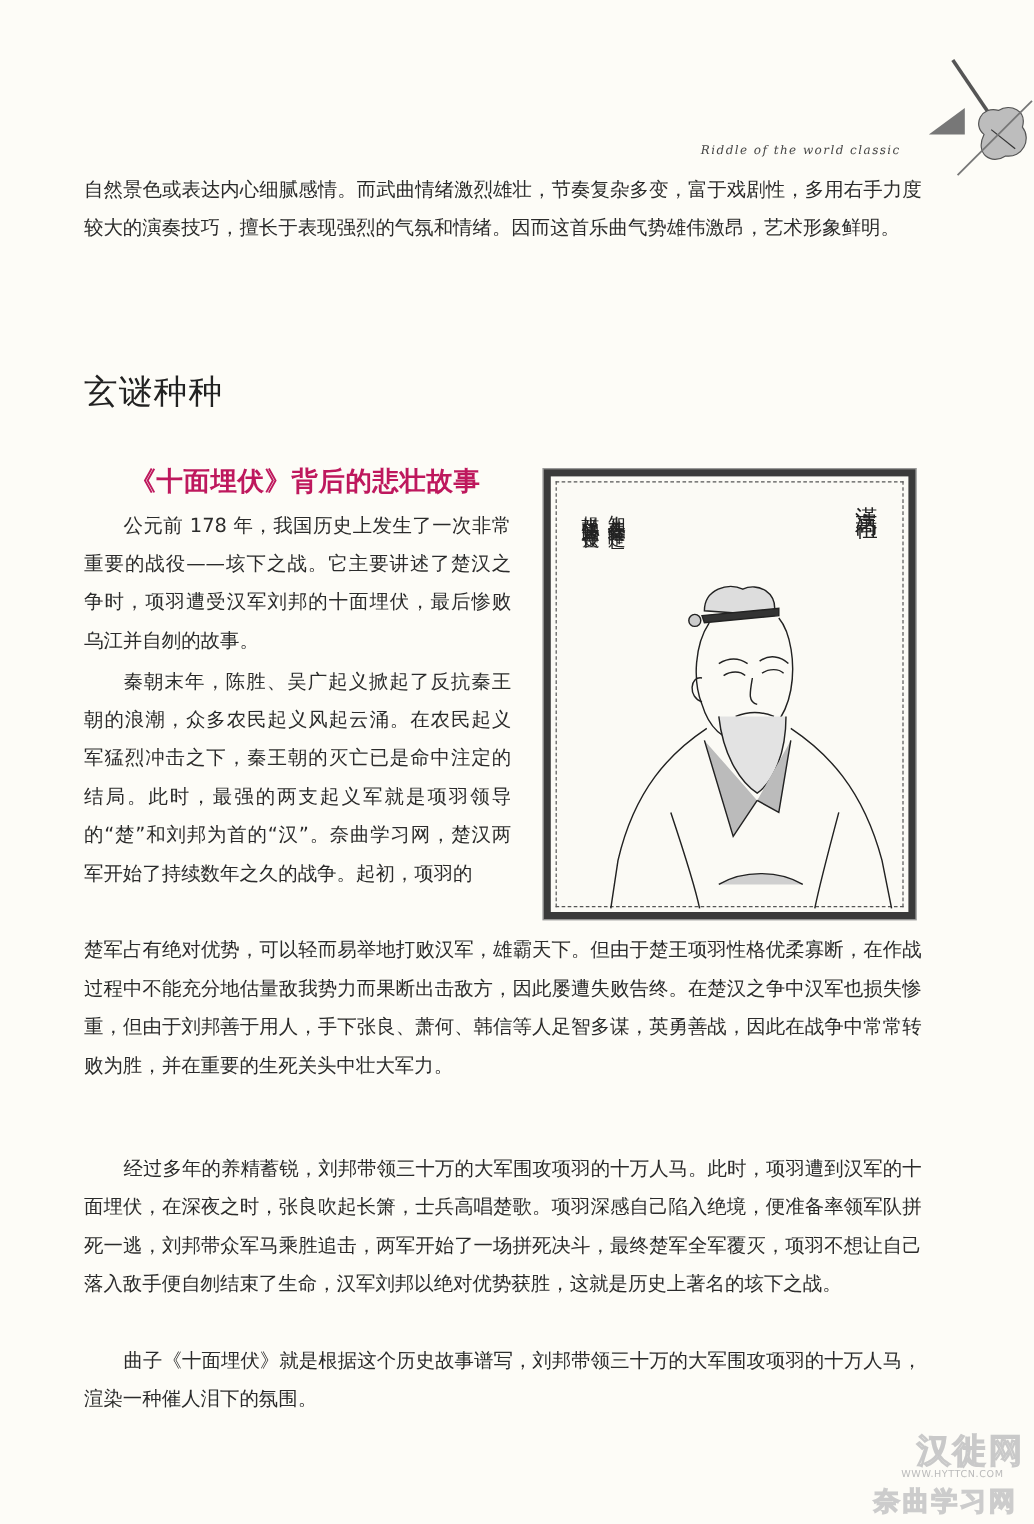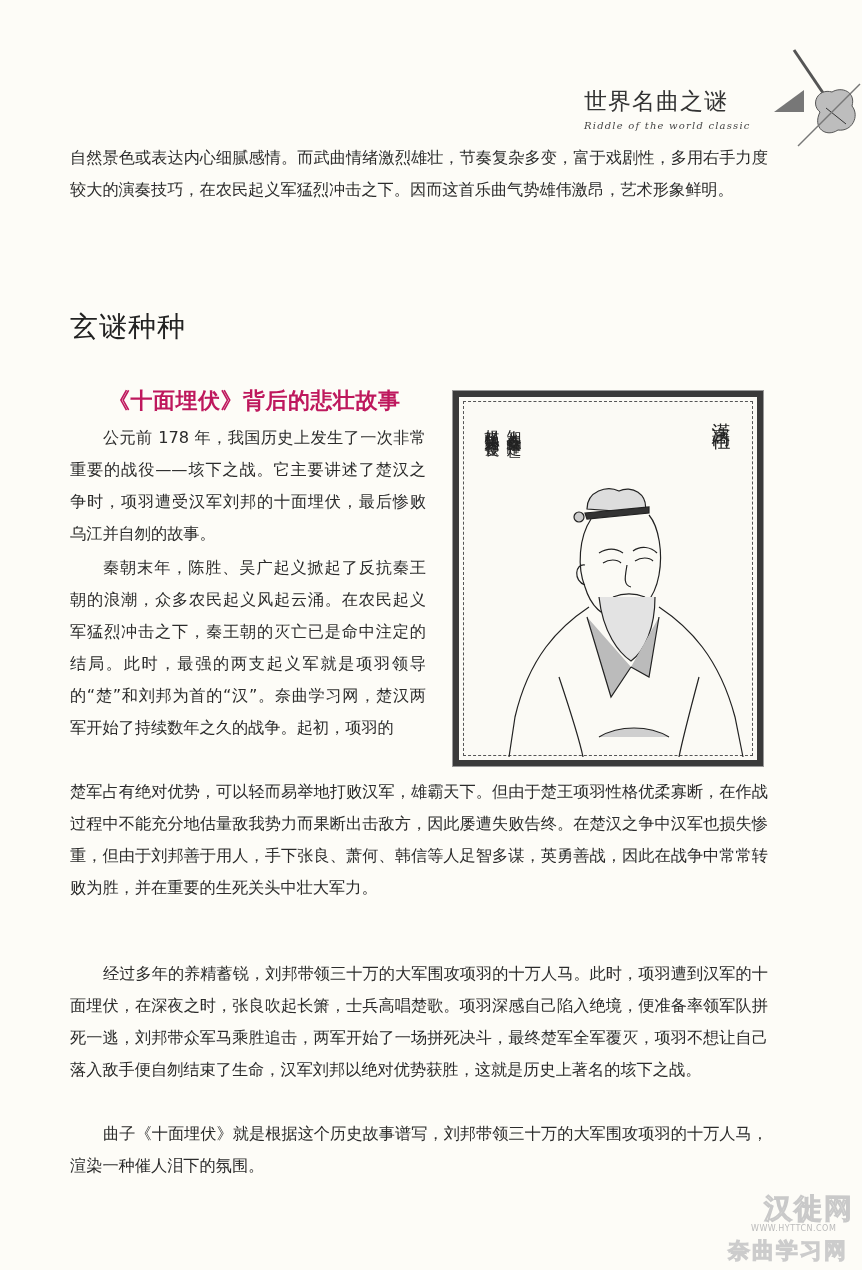--- a/index.html
+++ b/index.html
@@ -77,34 +77,33 @@
       color: #d8d8d8; font-family: "DejaVu Sans", sans-serif;
     }
     .watermark-text { position: absolute; left: 44px; top: 0; font-size: 28px; font-weight: bold; color: transparent; -webkit-text-stroke: 1px #c9c9c9; letter-spacing: 2px; }
     .watermark-url { position: absolute; left: 31px; top: 34px; font-size: 8px; color: #bbb; letter-spacing: 0.5px; }
     .watermark-sub { position: absolute; left: 8px; top: 46px; font-size: 22px; font-weight: bold; color: transparent; -webkit-text-stroke: 1px #ccc; letter-spacing: 2px; }
   </style>
 </head>
 <body>
 
 <div class="page-header">
-  <div class="header-title">世界名曲之谜</div>
   <div class="header-triangle"></div>
   <div class="header-subtitle">Riddle of the world classic</div>
   <svg class="violin-icon" viewBox="0 0 74 110">
     <g fill="none" stroke="#666" stroke-width="1">
       <line x1="4" y1="4" x2="50" y2="72" stroke-width="3" stroke="#555"></line>
       <path d="M30 66 C20 58, 28 42, 42 46 C52 40, 66 46, 62 60 C70 70, 62 86, 48 84 C36 92, 22 82, 30 66 Z" fill="#bdbdbd" stroke="#555"></path>
       <path d="M36 62 L56 78" stroke="#333"></path>
       <line x1="8" y1="100" x2="70" y2="38" stroke="#777" stroke-width="1.5"></line>
     </g>
   </svg>
 </div>
 
-<p class="para" style="top:142px; margin:0;">自然景色或表达内心细腻感情。而武曲情绪激烈雄壮，节奏复杂多变，富于戏剧性，多用右手力度较大的演奏技巧，在农民起义军猛烈冲击之下。因而这首乐曲气势雄伟激昂，艺术形象鲜明。</p>
+<p class="para" style="top:142px; margin:0;">自然景色或表达内心细腻感情。而武曲情绪激烈雄壮，节奏复杂多变，富于戏剧性，多用右手力度较大的演奏技巧，擅长于表现强烈的气氛和情绪。因而这首乐曲气势雄伟激昂，艺术形象鲜明。</p>
 
 <h2 class="section-title" style="margin:0;">玄谜种种</h2>
 
 <h3 class="story-title" style="margin:0;">《十面埋伏》背后的悲壮故事</h3>
 
 <p class="para narrow indent" style="top:422px; margin:0;">公元前 178 年，我国历史上发生了一次非常重要的战役——垓下之战。它主要讲述了楚汉之争时，项羽遭受汉军刘邦的十面埋伏，最后惨败乌江并自刎的故事。</p>
 <p class="para narrow indent" style="top:552px; margin:0;">秦朝末年，陈胜、吴广起义掀起了反抗秦王朝的浪潮，众多农民起义风起云涌。在农民起义军猛烈冲击之下，秦王朝的灭亡已是命中注定的结局。此时，最强的两支起义军就是项羽领导的“楚”和刘邦为首的“汉”。奈曲学习网，楚汉两军开始了持续数年之久的战争。起初，项羽的</p>
 
 <p class="para" style="top:776px; margin:0;">楚军占有绝对优势，可以轻而易举地打败汉军，雄霸天下。但由于楚王项羽性格优柔寡断，在作战过程中不能充分地估量敌我势力而果断出击敌方，因此屡遭失败告终。在楚汉之争中汉军也损失惨重，但由于刘邦善于用人，手下张良、萧何、韩信等人足智多谋，英勇善战，因此在战争中常常转败为胜，并在重要的生死关头中壮大军力。</p>
 <p class="para indent" style="top:958px; margin:0;">经过多年的养精蓄锐，刘邦带领三十万的大军围攻项羽的十万人马。此时，项羽遭到汉军的十面埋伏，在深夜之时，张良吹起长箫，士兵高唱楚歌。项羽深感自己陷入绝境，便准备率领军队拼死一逃，刘邦带众军马乘胜追击，两军开始了一场拼死决斗，最终楚军全军覆灭，项羽不想让自己落入敌手便自刎结束了生命，汉军刘邦以绝对优势获胜，这就是历史上著名的垓下之战。</p>

